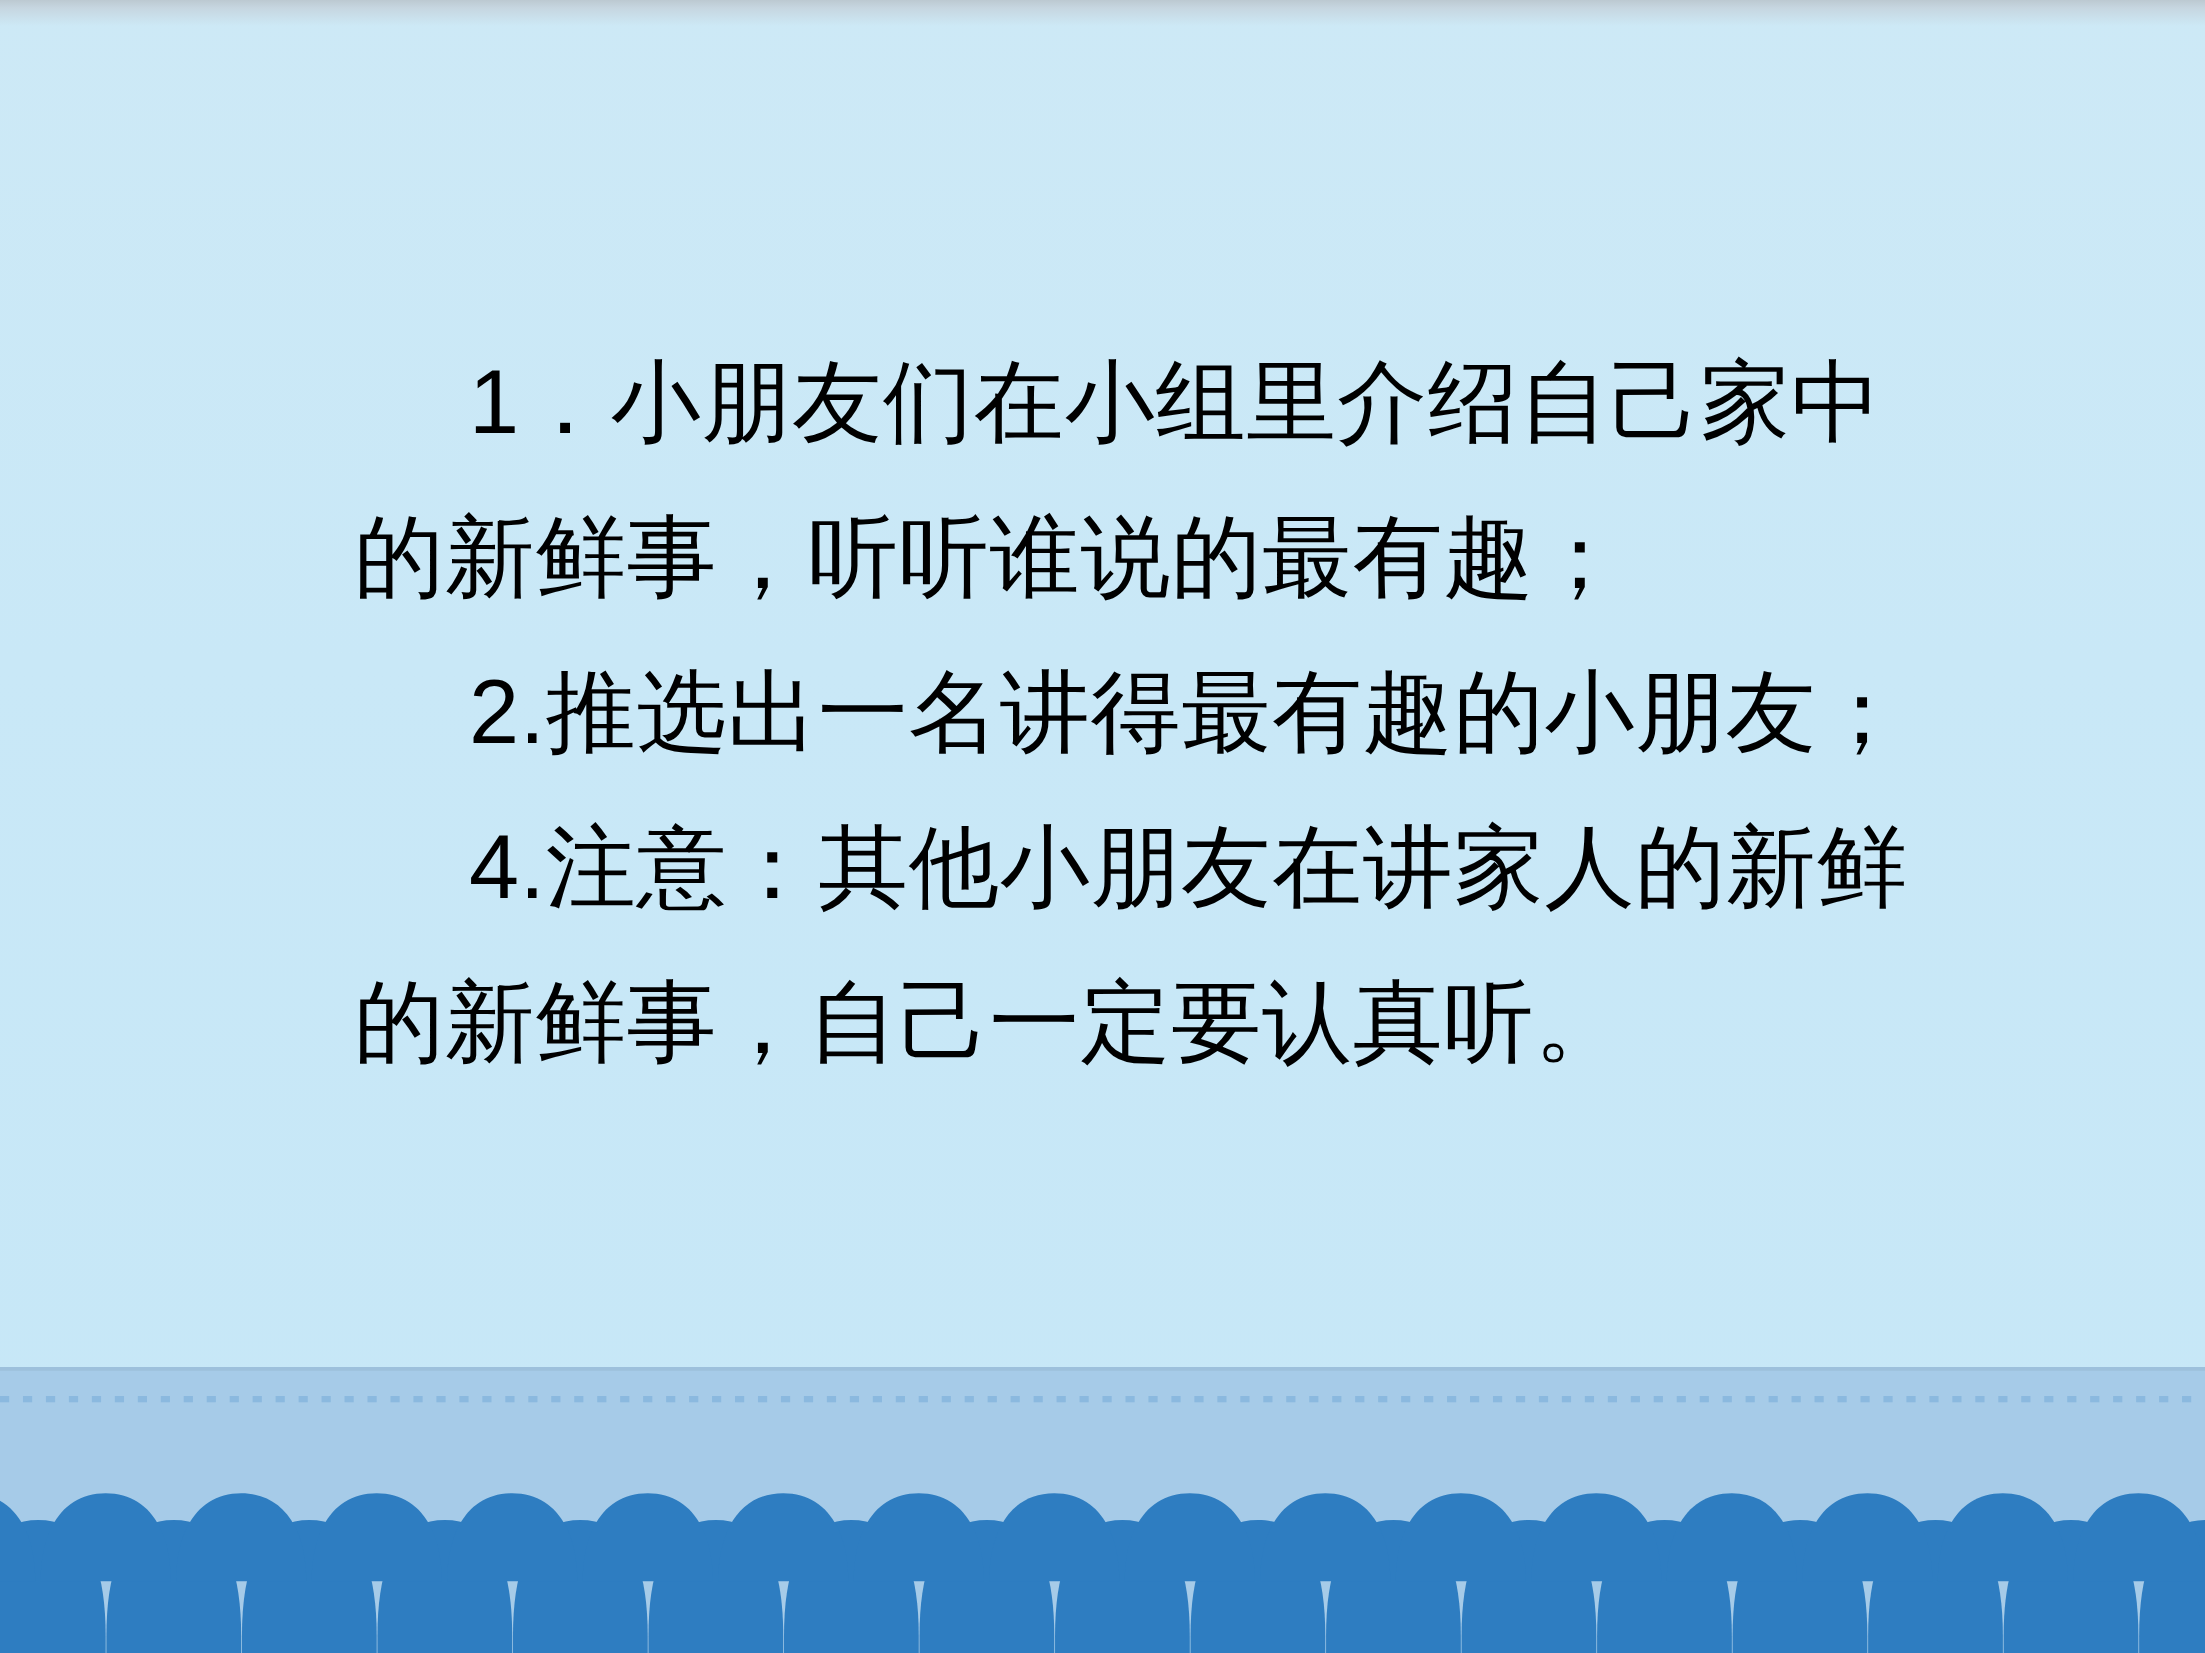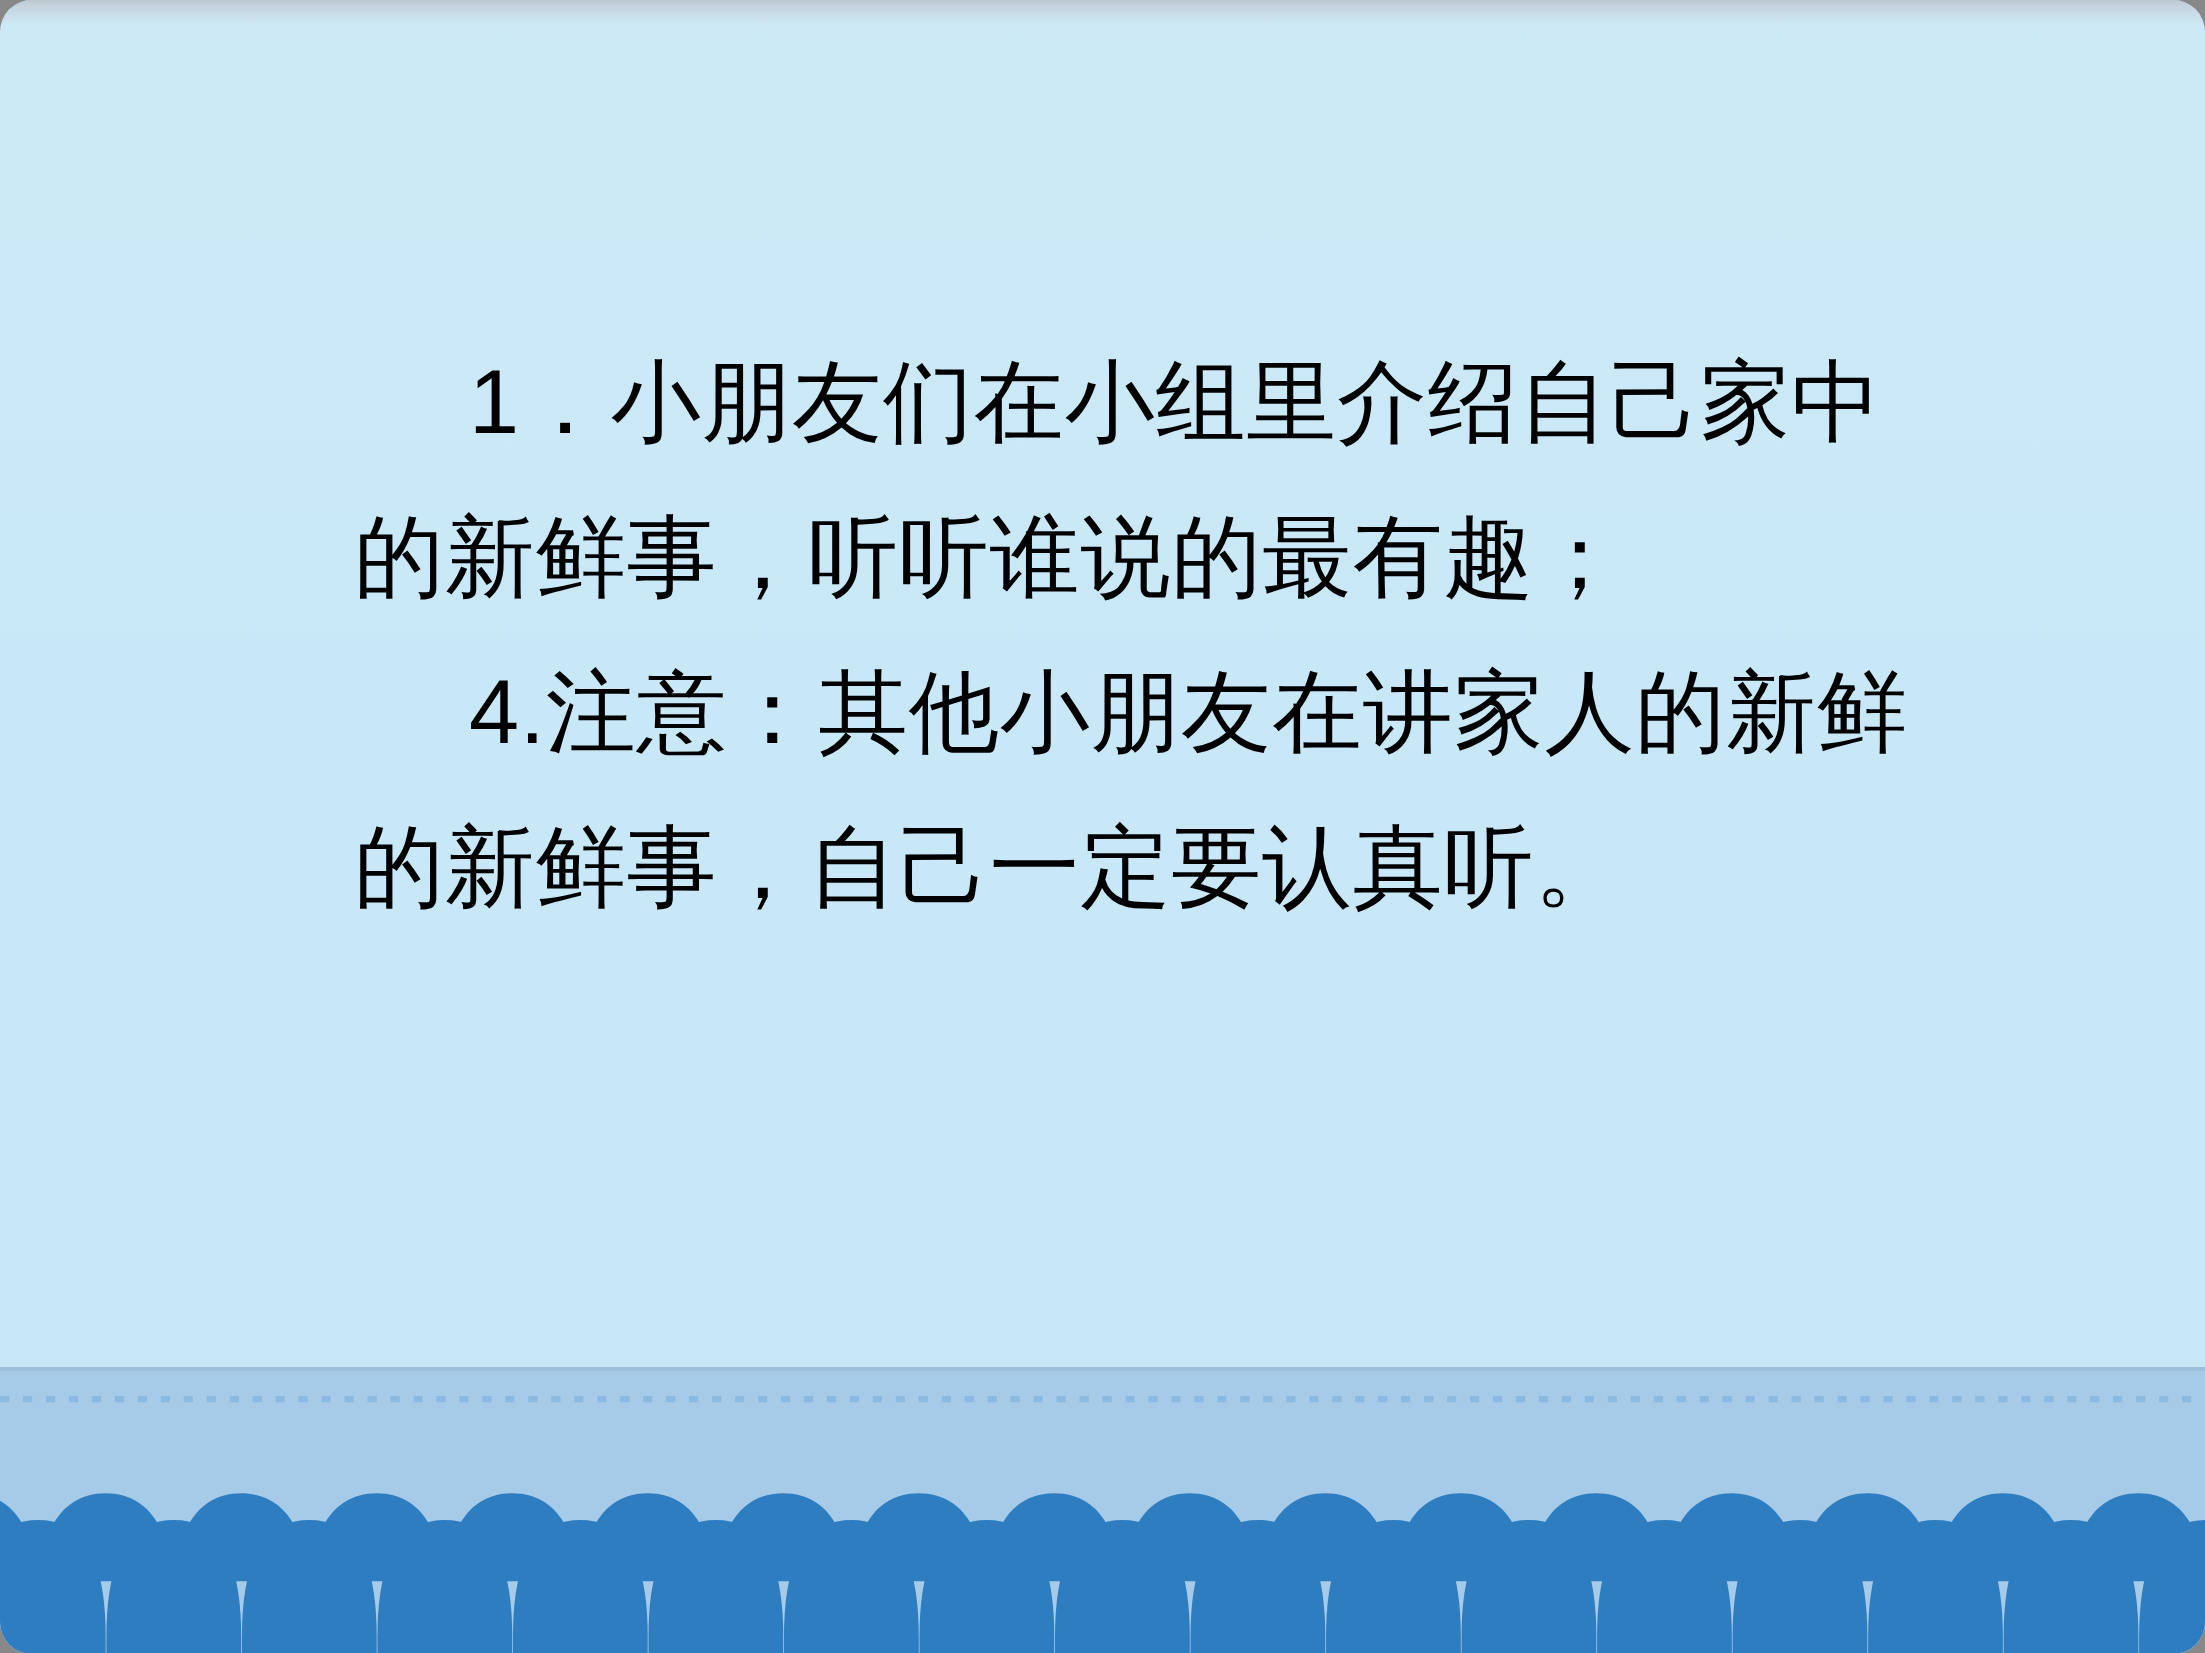--- a/index.html
+++ b/index.html
@@ -11,21 +11,20 @@
   }
   html,body{margin:0;padding:0;}
   body{background:#888;}
   .slide{
     position:relative;
     width:2205px;
     height:1654px;
     background:linear-gradient(to bottom,#cde9f6 0%, var(--bg) 40%, #c6e7f7 100%);
     overflow:hidden;
     font-family:"Liberation Sans", sans-serif;
-    border-radius:32px;
   }
   .top-strip{
     position:absolute;
     top:0;left:0;right:0;
     height:26px;
     background:linear-gradient(to bottom, var(--strip) 0%, #c6d6e0 30%, rgba(201,232,247,0) 100%);
   }
   .text-block{
     position:absolute;
     left:354px;
@@ -52,20 +51,21 @@
 </head>
 <body>
 
 <div class="slide">
 
   <div class="top-strip"></div>
 
   <div class="text-block">
     <div class="line indent">1．小朋友们在小组里介绍自己家中</div>
     <div class="line">的新鲜事，听听谁说的最有趣；</div>
+    <div class="line indent">2.推选出一名讲得最有趣的小朋友；</div>
     <div class="line indent">4.注意：其他小朋友在讲家人的新鲜</div>
     <div class="line">的新鲜事，自己一定要认真听。</div>
   </div>
 
   <svg class="decoration" viewBox="0 0 2880 375" preserveAspectRatio="none" xmlns="http://www.w3.org/2000/svg">
     <rect x="0" y="0" width="2880" height="375" fill="var(--band)"></rect>
     <rect x="0" y="0" width="2880" height="5" fill="rgba(0,0,0,0.05)"></rect>
     <line x1="0" y1="42" x2="2880" y2="42" stroke="var(--scallop)" stroke-opacity="0.22" stroke-width="8" stroke-dasharray="12 18"></line>
     <g id="row-back" fill="var(--scallop)">
         <path d="M -215 375 L -215 352 C -215 248 -185 200 -127 200 C -69 200 -39 248 -39 352 L -39 375 Z"></path>

